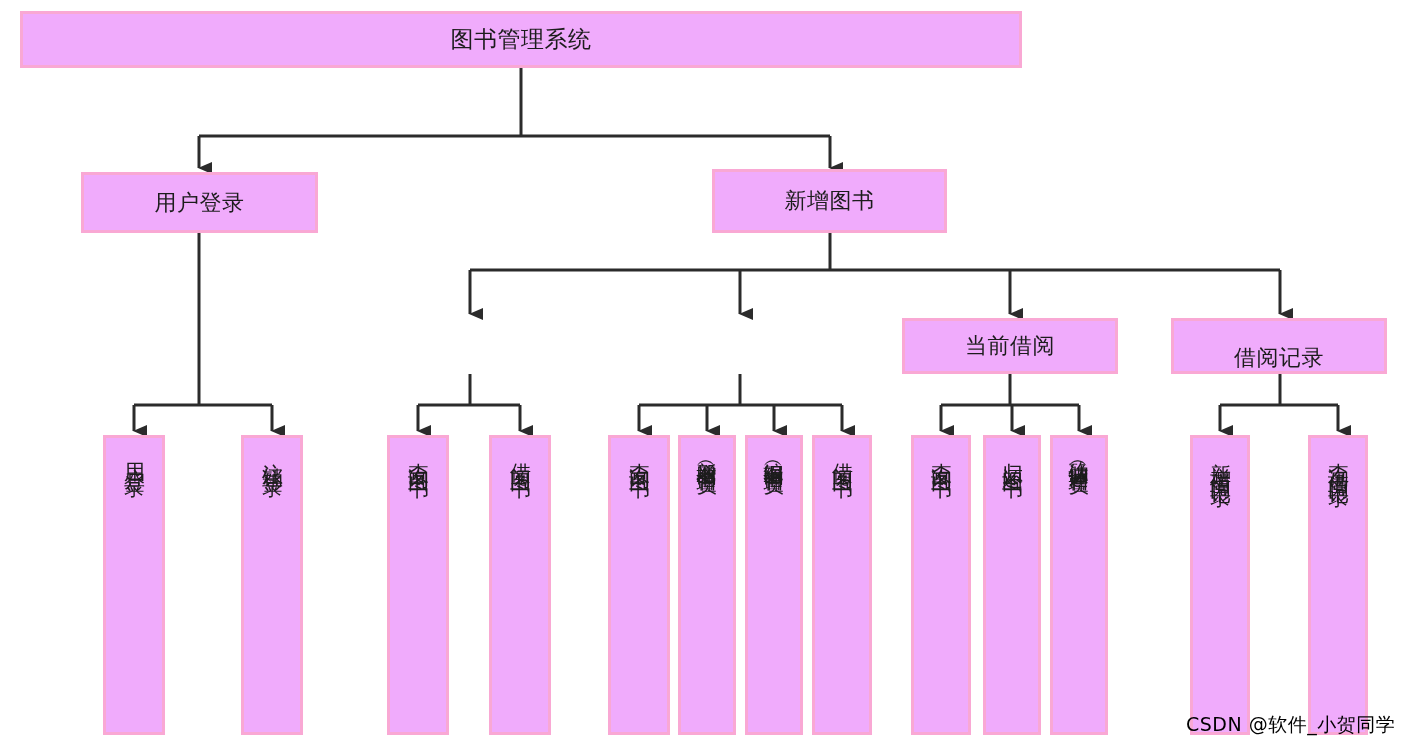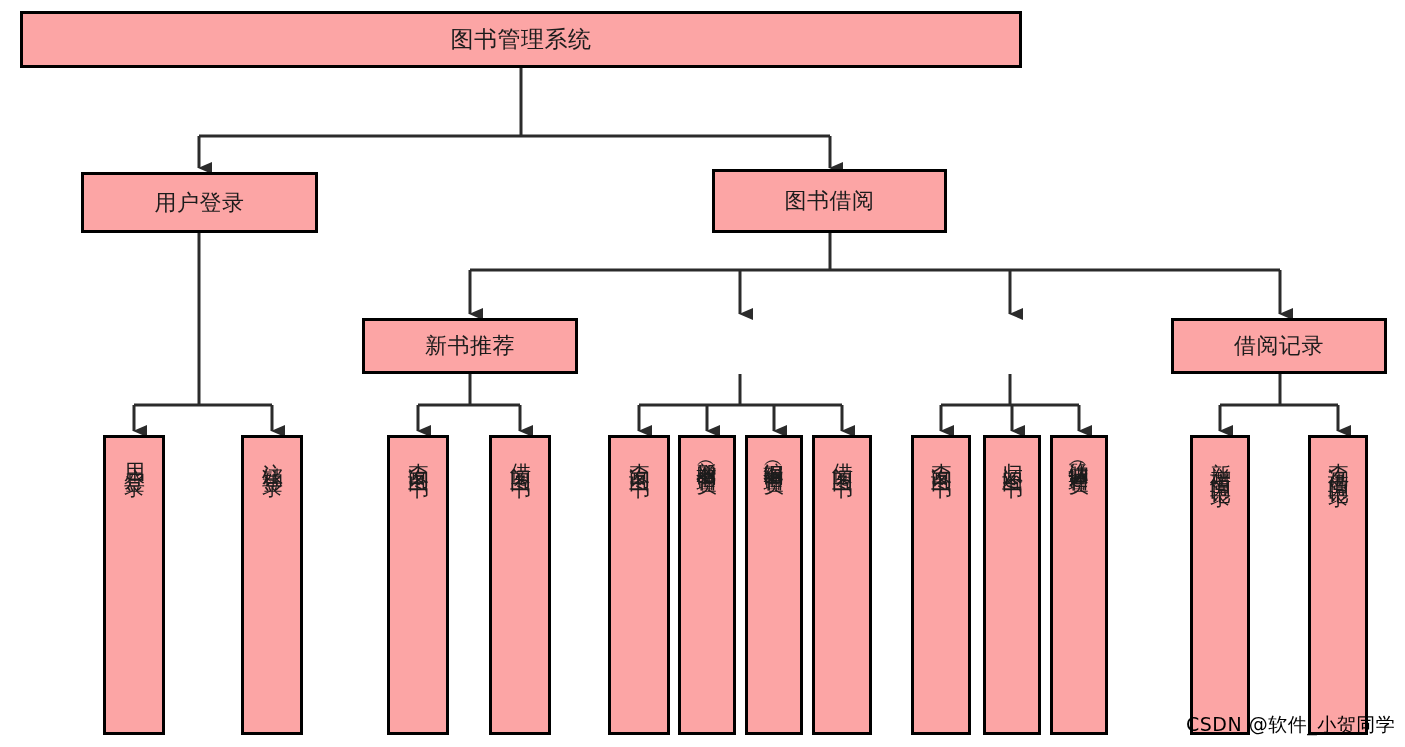--- a/index.html
+++ b/index.html
@@ -22,22 +22,22 @@
     position: absolute;
     left: 0;
     top: 0;
     width: 1405px;
     height: 747px;
     pointer-events: none;
   }
   .node {
     position: absolute;
     box-sizing: border-box;
-    background: #fca5a5;
-    border: 3px solid #000000;
+    background: #f0abfc;
+    border: 3px solid #f9a8d4;
     display: flex;
     align-items: center;
     justify-content: center;
     color: #1c1c1c;
   }
   .node .label {
     display: block;
     text-align: center;
     line-height: 1.18;
     letter-spacing: 0.5px;
@@ -128,27 +128,27 @@
   </svg>
 
   <div class="node h root" id="n-root" style="left: 20px; top: 11px; width: 1002px; height: 57px;">
     <span class="label">图书管理系统</span>
   </div>
 
   <div class="node h" id="n-l2-0" style="left: 81px; top: 172px; width: 237px; height: 61px;">
     <span class="label">用户登录</span>
   </div>
   <div class="node h" id="n-l2-1" style="left: 712px; top: 169px; width: 235px; height: 64px;">
-    <span class="label">图书借阅</span>
+    <span class="label">新增图书</span>
   </div>
 
-  <div class="node h" id="n-l3-0" style="left: 362px; top: 318px; width: 216px; height: 56px;">
-    <span class="label">新书推荐</span>
+  <div class="node h" id="n-l3-2" style="left: 902px; top: 318px; width: 216px; height: 56px;">
+    <span class="label">当前借阅</span>
   </div>
-  <div class="node h" id="n-l3-3" style="left: 1171px; top: 318px; width: 216px; height: 56px;">
+  <div class="node h" id="n-l3-3" style="left: 1171px; top: 318px; width: 216px; height: 56px; align-items: flex-end;">
     <span class="label">借阅记录</span>
   </div>
 
   <div class="node v" id="n-l4-0" style="left: 103px; top: 435px; width: 62px; height: 300px;">
     <span class="label">用户登录</span>
   </div>
   <div class="node v" id="n-l4-1" style="left: 241px; top: 435px; width: 62px; height: 300px;">
     <span class="label">注销登录</span>
   </div>
   <div class="node v" id="n-l4-2" style="left: 387px; top: 435px; width: 62px; height: 300px;">

